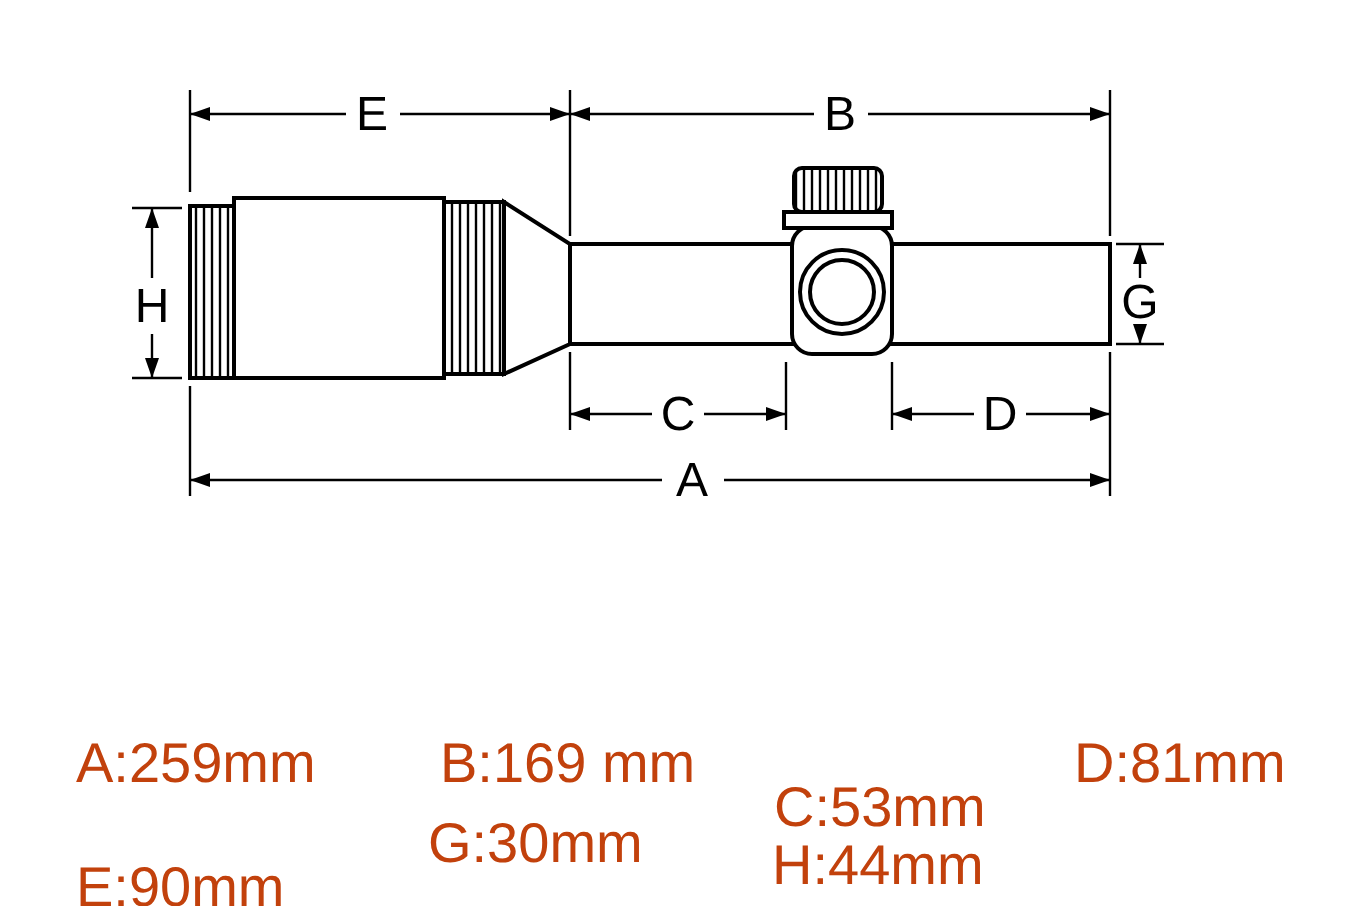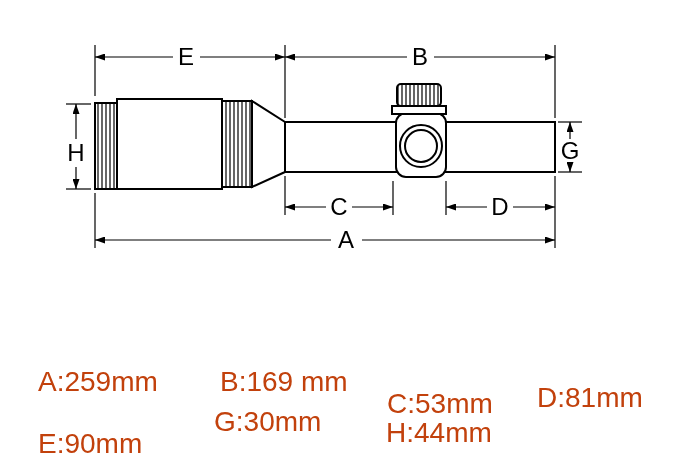--- a/index.html
+++ b/index.html
@@ -121,19 +121,19 @@
       <text x="339" y="215">C</text>
       <text x="500" y="215">D</text>
       <text x="346" y="248">A</text>
     </g>
   </svg>
 
   <div>
     <span class="spec" style="left:38px;  top:366px">A:259mm</span>
     <span class="spec" style="left:220px; top:366px">B:169 mm</span>
     <span class="spec" style="left:387px; top:388px">C:53mm</span>
-    <span class="spec" style="left:537px; top:382px">D:81mm</span>
+    <span class="spec" style="left:537px; top:366px">D:81mm</span>
     <span class="spec" style="left:38px;  top:428px">E:90mm</span>
     <span class="spec" style="left:214px; top:406px">G:30mm</span>
     <span class="spec" style="left:386px; top:417px">H:44mm</span>
   </div>
 
 </div>
 
 </body></html>

